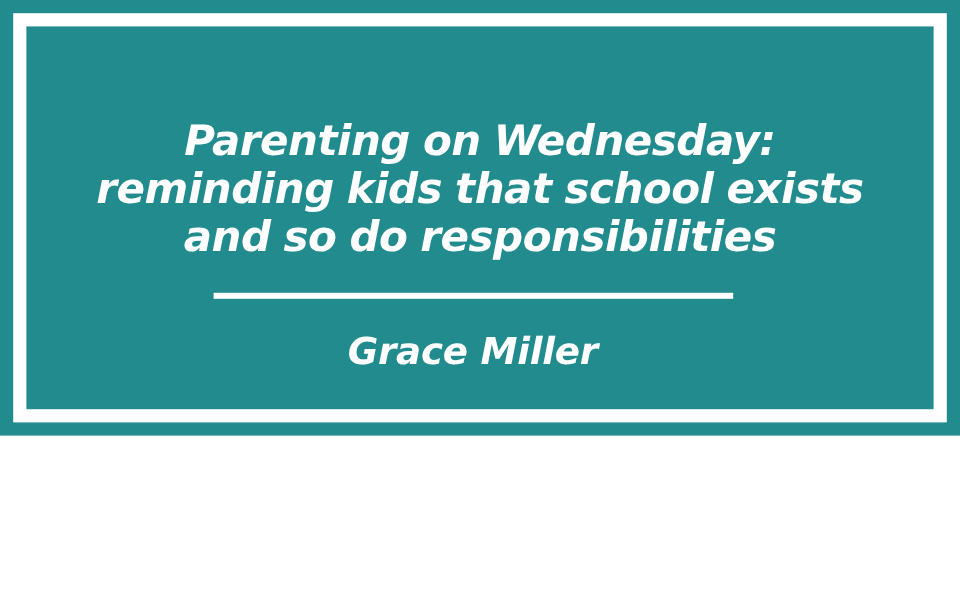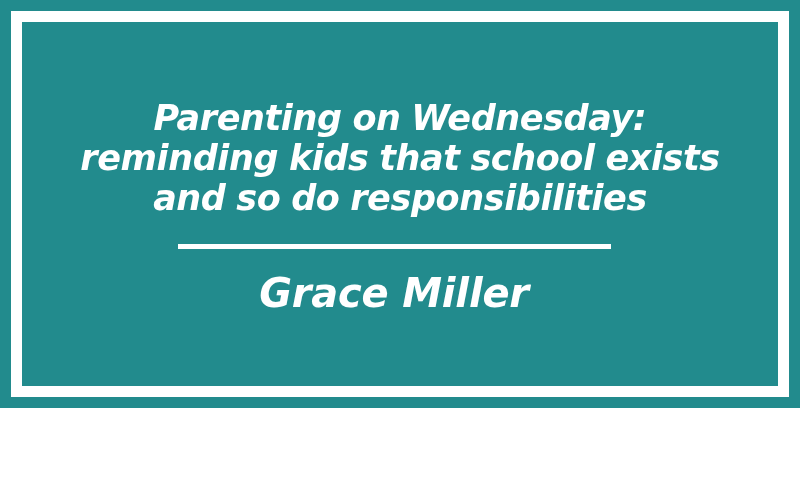--- a/index.html
+++ b/index.html
@@ -9,21 +9,21 @@
   body {
     width: 800px;
     height: 500px;
     overflow: hidden;
     font-family: "Liberation Sans", sans-serif;
   }
 
   #quote-card {
     position: relative;
     width: 800px;
-    height: 408px;
+    height: 363px;
     background: #228b8d;
     box-sizing: border-box;
   }
 
   
   #card-frame {
     position: absolute;
     left: 11px;
     top: 11px;
     right: 11px;
@@ -67,21 +67,21 @@
     margin-top: 26px;
     margin-left: -12px;
   }
 
   #author-name {
     margin: 0;
     margin-top: 25px;
     text-align: center;
     color: #ffffff;
     font-family: "DejaVu Sans", "Liberation Sans", sans-serif;
-    font-size: 40px;
+    font-size: 31px;
     line-height: 38px;
     font-weight: bold;
     font-style: italic;
     letter-spacing: -0.2px;
     margin-left: -12px;
   }
 </style>
 </head>
 <body>
 

